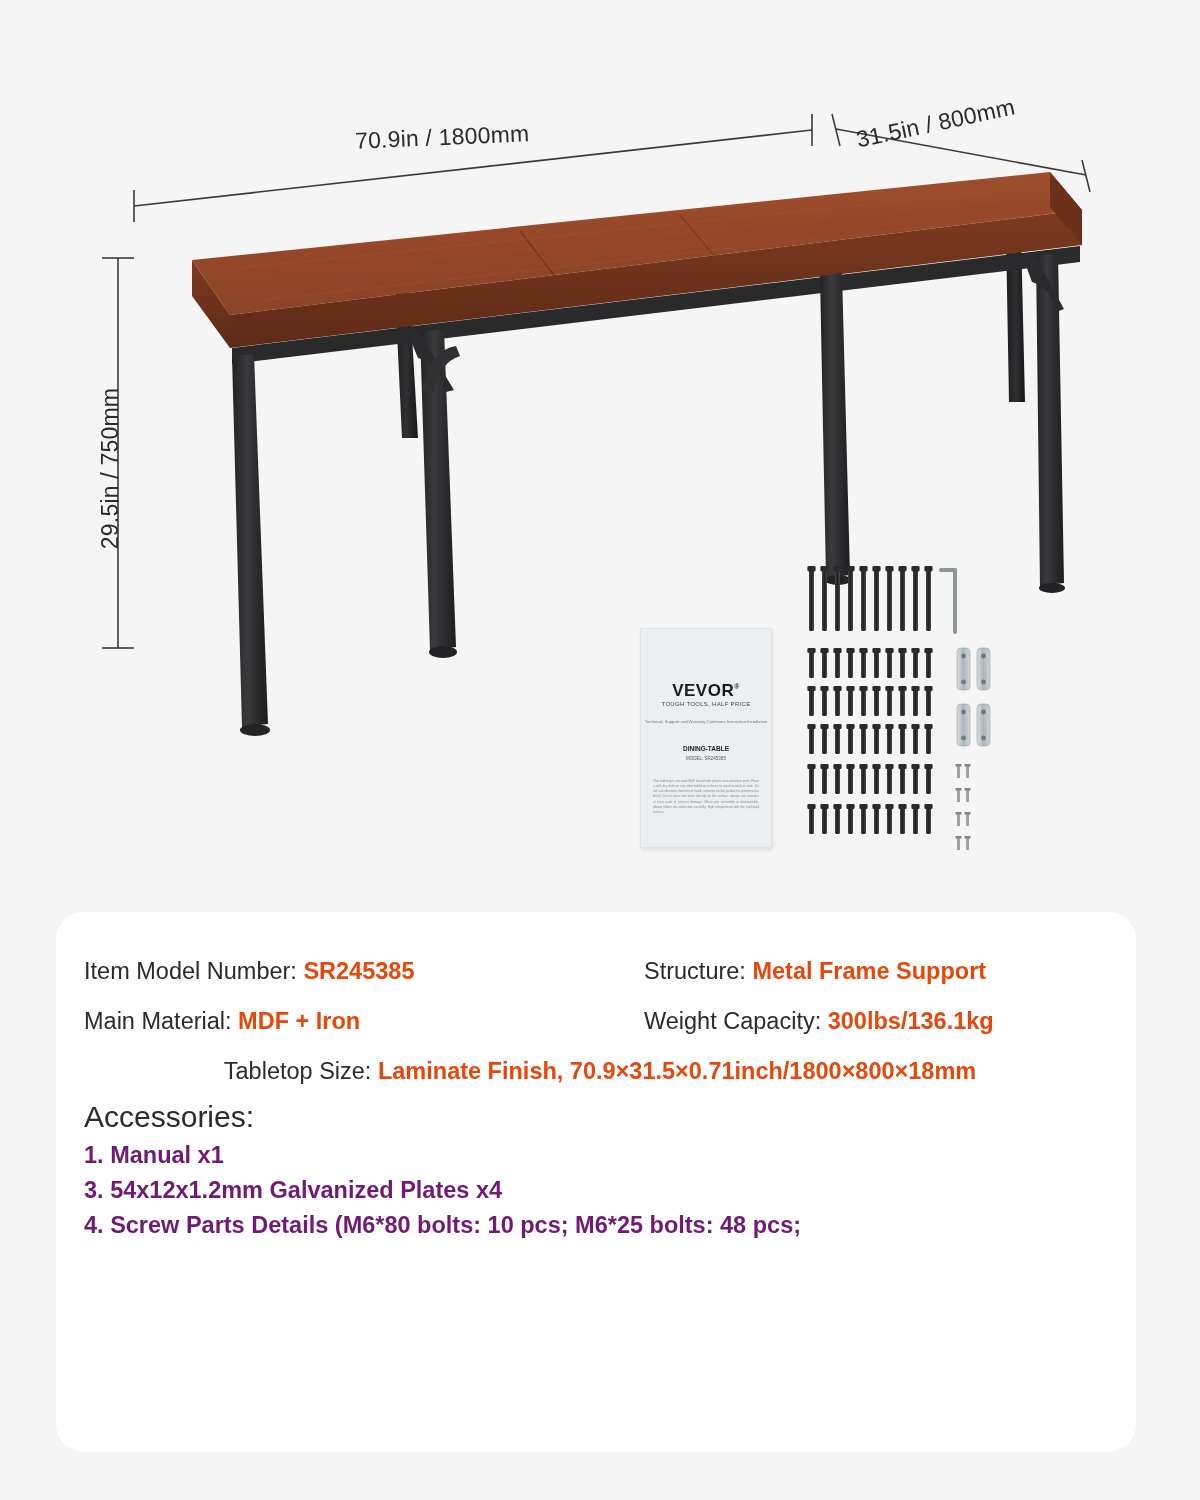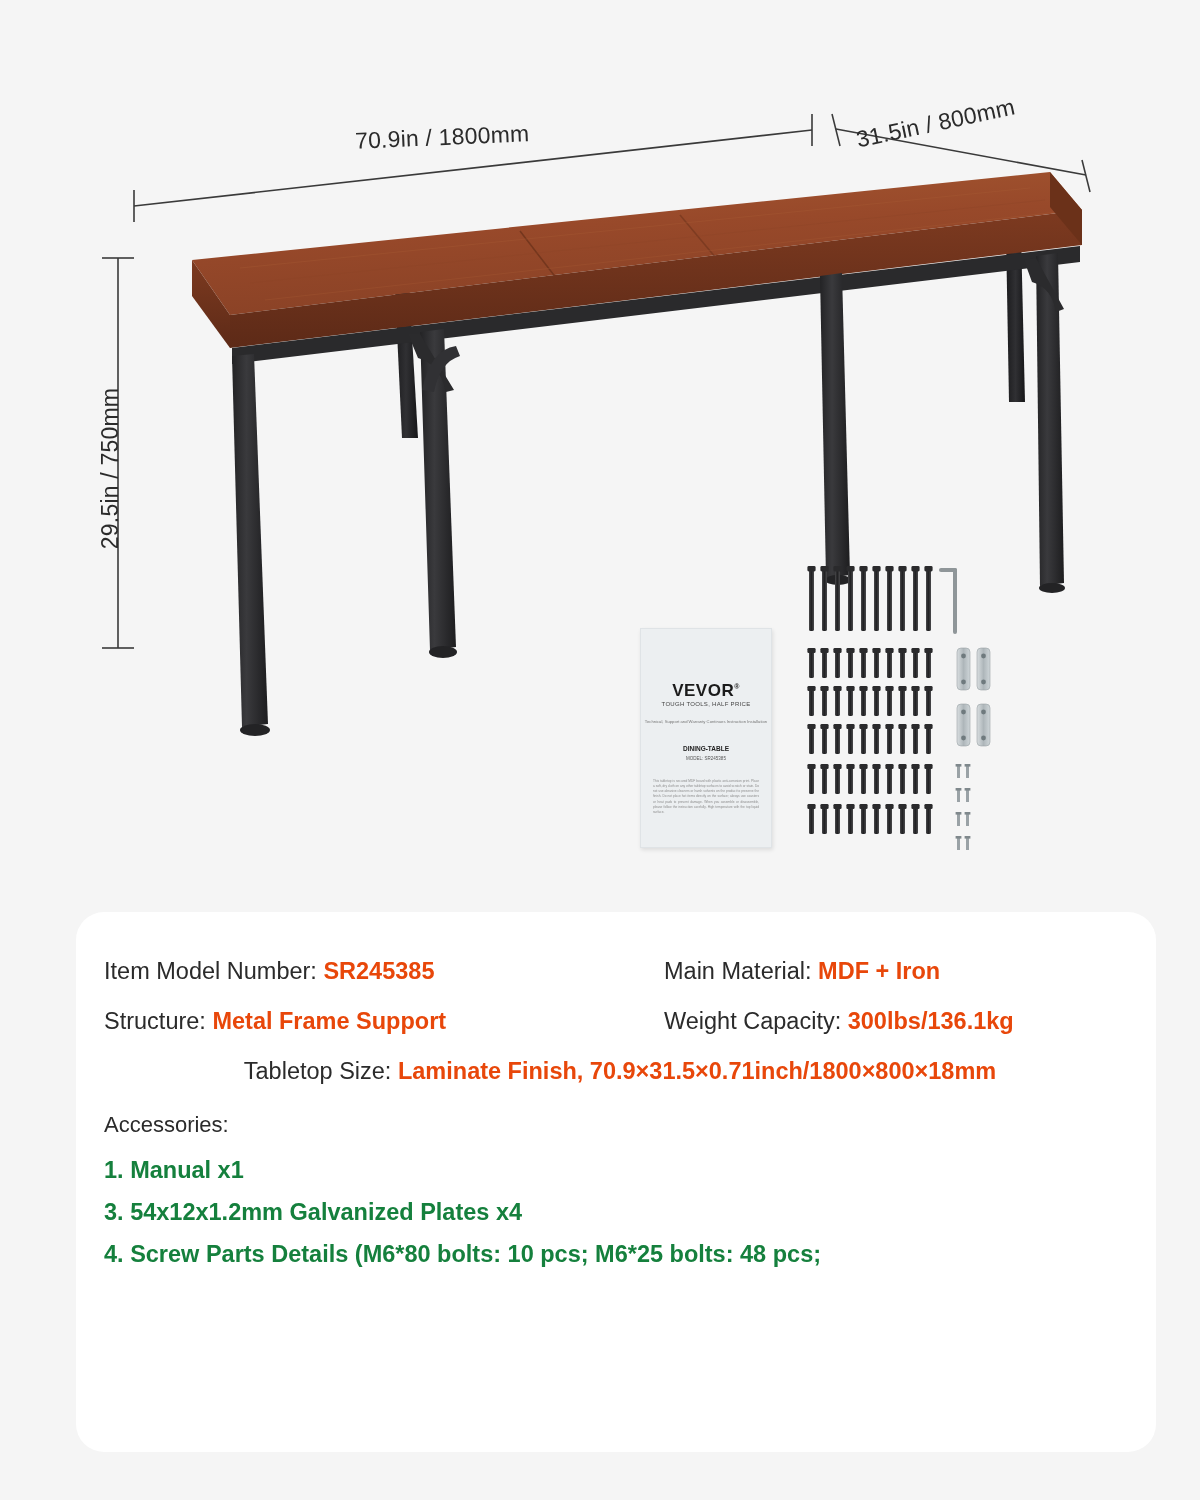--- a/index.html
+++ b/index.html
@@ -149,21 +149,21 @@
     position: absolute;
     left: 175px;
     top: 0;
     width: 245px;
     height: 300px;
   }
 
   
   .spec-card {
     position: absolute;
-    left: 76px;
+    left: 56px;
     top: 912px;
     width: 1080px;
     height: 540px;
     background: #ffffff;
     border-radius: 28px;
   }
   .spec-inner {
     position: absolute;
     left: 28px;
     top: 34px;
@@ -182,32 +182,31 @@
   }
   .spec-line .val {
     color: #e8470a;
     font-weight: bold;
   }
   .spec-wide {
     grid-column: 1 / span 2;
     text-align: center;
   }
   .acc-head {
-    font-size: 22px;
+    font-size: 30px;
     color: #2b2b2b;
     line-height: 42px;
-    margin-top: 8px;
+    margin-top: 0;
   }
   .acc-item {
     font-size: 23.5px;
-    color: #15803d;
+    color: #701a75;
     font-weight: bold;
     line-height: 35px;
     white-space: nowrap;
-    margin-top: 7px;
   }
 </style>
 </head>
 <body>
 
 <div class="stage">
 
   <svg class="dims-svg" viewBox="0 0 1200 1500">
 
     <line x1="134" y1="206" x2="812" y2="130" stroke="#3a3a3a" stroke-width="1.6"></line>
@@ -620,25 +619,25 @@
     </svg>
   </div>
 
   <div class="spec-card">
     <div class="spec-inner">
       <div class="spec-grid">
         <div class="spec-line">
           <span>Item Model Number: </span><span class="val">SR245385</span>
         </div>
         <div class="spec-line">
+          <span>Structure: </span><span class="val">Metal Frame Support</span>
+        </div>
+
+        <div class="spec-line">
           <span>Main Material: </span><span class="val">MDF + Iron</span>
-        </div>
-
-        <div class="spec-line">
-          <span>Structure: </span><span class="val">Metal Frame Support</span>
         </div>
         <div class="spec-line">
           <span>Weight Capacity: </span><span class="val">300lbs/136.1kg</span>
         </div>
 
 
         <div class="spec-line spec-wide">
           <span>Tabletop Size: </span><span class="val">Laminate Finish,   70.9×31.5×0.71inch/1800×800×18mm</span>
         </div>
       </div>

